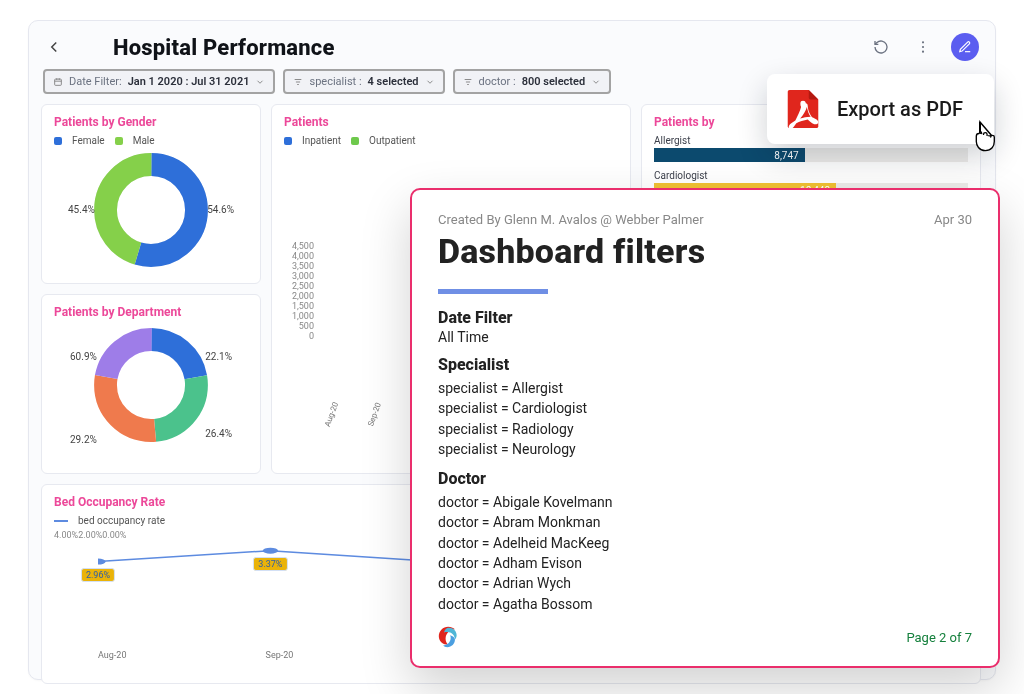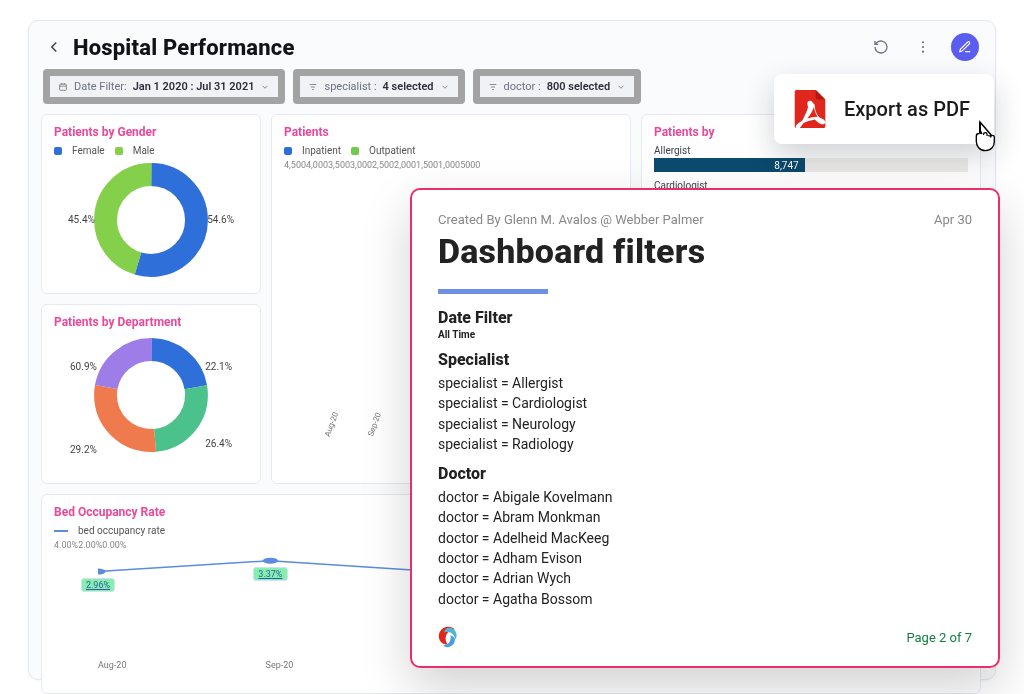--- a/index.html
+++ b/index.html
@@ -1,69 +1,69 @@
 <!DOCTYPE html>
 <html><head>
 <meta charset="utf-8">
 <style>
   * { box-sizing: border-box; margin: 0; padding: 0; }
   body { font-family: -apple-system, "Segoe UI", Roboto, Helvetica, Arial, sans-serif; background: #fff; width: 1024px; height: 694px; overflow: hidden; position: relative; color: #222; }
   .shell { position: absolute; left: 28px; top: 20px; width: 968px; height: 660px; border: 1px solid #e5e7ef; border-radius: 10px; background: #fafbfd; box-shadow: 0 1px 2px rgba(0,0,0,.03); padding: 12px 12px; }
   .topbar { display: flex; align-items: center; gap: 10px; padding: 0 4px 8px; }
   .back-arrow { width: 18px; height: 18px; display:flex; align-items:center; justify-content:center; color:#444; cursor:pointer;}
-  .title { font-size: 22px; font-weight: 800; letter-spacing:.2px; color:#101318;}
+  .title { font-size: 22px; font-weight: 800; letter-spacing:.2px; color:#101318;margin-left:40px;}
   .top-actions { margin-left: auto; display:flex; align-items:center; gap:14px; }
   .icon-btn { width: 28px; height:28px; display:flex; align-items:center; justify-content:center; color:#6b7280; cursor:pointer; border-radius:50%; }
   .icon-btn.primary { background:#5b5df0; color:#fff; }
   .filters { display:flex; gap:8px; padding: 0 2px 10px; flex-wrap:wrap;}
-  .chip { display:flex; align-items:center; gap:6px; font-size:11px; background:#f1f2f6; border:7px solid #a3a3a3; padding:4px 8px; border-radius:4px; color:#4a4f5a; cursor:pointer;}
+  .chip { display:flex; align-items:center; gap:6px; font-size:11px; background:#f1f2f6; border:2px solid #a3a3a3; padding:4px 8px; border-radius:4px; color:#4a4f5a; cursor:pointer;}
   .chip .lbl { color:#6b7280; }
   .chip .val { font-weight:600; color:#2b2f3a;}
   .chip svg { width:10px; height:10px; }
   .grid { display:grid; grid-template-columns: 220px 360px 340px; grid-template-rows: 180px 180px 200px; gap:10px; }
   .card { background:#fff; border:1px solid #e7e9f0; border-radius:6px; padding:10px 12px; overflow:hidden;}
   .card-title { font-size:12px; font-weight:700; color:#ec4899; margin-bottom:6px;}
   .legend { display:flex; gap:10px; align-items:center; font-size:10px; color:#555; margin-bottom:4px;}
   .dot { width:8px; height:8px; border-radius:2px; display:inline-block;}
   .dot.blue{background:#2e6fd9;} .dot.green{background:#85d04a;} .dot.square-blue{background:#2e6fd9;} .dot.square-green{background:#6ec94c;}
   .donut-wrap { position:relative; width:150px; height:130px; margin:0 auto;}
   .donut-label { position:absolute; font-size:10px; color:#444;}
   .gender-donut svg, .dept-donut svg { display:block; margin:0 auto;}
   .bar-area { position:relative; height:130px; }
-  .bar-y { position:absolute; left:0; top:0; bottom:18px; width:34px; font-size:9px; color:#888; display:flex; flex-direction:row; justify-content:space-between; text-align:right; padding-right:4px;}
+  .bar-y { position:absolute; left:0; top:0; bottom:18px; width:34px; font-size:9px; color:#888; display:flex; flex-direction:column; justify-content:center; text-align:right; padding-right:4px;}
   .bar-plot { position:absolute; left:36px; right:4px; top:0; bottom:18px; display:flex; align-items:flex-end; gap:6px;}
   .bar-col { flex:1; display:flex; flex-direction:column; justify-content:flex-end; align-items:stretch;}
   .bar-seg { width:100%; }
   .bar-xlabels { position:absolute; left:36px; right:4px; bottom:-2px; display:flex; gap:6px; font-size:8px; color:#777;}
   .bar-xlabels span{ flex:1; text-align:center; transform: rotate(-70deg); transform-origin: top left; white-space:nowrap; margin-top:6px; padding-left:6px;}
   .spec-row { margin-bottom:8px;}
   .spec-name { font-size:10px; color:#3b3f4a; margin-bottom:2px;}
   .spec-bar-bg { height:14px; background:#edecea; width:100%; position:relative;}
   .spec-bar { height:100%; display:flex; align-items:center; justify-content:flex-end; padding-right:6px; color:#fff; font-size:10px;}
   .line-area { position:relative; height:130px;}
   .line-y { position:absolute; left:0; top:0; bottom:20px; width:40px; font-size:9px; color:#888; display:flex; flex-direction:row; justify-content:space-between; text-align:right; padding-right:4px;}
   .line-plot { position:absolute; left:44px; right:8px; top:4px; bottom:20px;}
   .line-x { position:absolute; left:44px; right:8px; bottom:0; display:flex; font-size:9px; color:#777; justify-content:space-between;}
-  .pt-label { position:absolute; background:#86efac; border:1px solid #d3e0f5; border-radius:3px; padding:1px 4px; font-size:9px; color:#2f5ea8;text-decoration:underline;}
+  .pt-label { position:absolute; background:#eab308; border:1px solid #d3e0f5; border-radius:3px; padding:1px 4px; font-size:9px; color:#2f5ea8;}
   .bed-card { grid-column: 1 / span 3; }
 
   
-  .export-pop { position:absolute; right:30px; top:74px; background:#fff; border-radius:8px; box-shadow: 0 12px 30px rgba(16,24,40,.2); padding:14px 24px 14px 16px; display:flex; align-items:center; gap:14px; z-index:30;}
+  .export-pop { position:absolute; right:30px; top:74px; background:#fff; border-radius:8px; box-shadow: 0 12px 30px rgba(16,24,40,.2); padding:14px 31px 14px 16px; display:flex; align-items:center; gap:14px; z-index:30;}
   .pdf-icon { width:40px; height:42px; position:relative;}
   .export-pop .etxt { font-size:20px; font-weight:500; color:#1a1a1a;}
   .cursor-ptr { position:absolute; right:22px; top:118px; z-index:31;}
 
   
   .overlay { position:absolute; left:410px; top:188px; width:590px; height:480px; background:#fff; border:2px solid #ea2e6c; border-radius:10px; box-shadow: 0 20px 50px rgba(0,0,0,.18); z-index:40; padding:22px 26px 16px;}
   .o-created { font-size:13px; color:#888; }
   .o-date { float:right; font-size:13px; color:#888;}
   .o-title { font-size:34px; font-weight:800; letter-spacing:.2px; margin-top:4px; }
   .o-rule { width:110px; height:5px; background:#6f8fe5; margin:18px 0 14px;}
   .o-h { font-size:16px; font-weight:800; margin-top:10px;}
-  .o-val { font-size:10px; margin-top:2px;font-weight:bold;}
+  .o-val { font-size:14px; margin-top:2px;}
   .o-list { font-size:14px; line-height:1.45; margin-top:4px;}
   .o-foot { position:absolute; left:20px; right:26px; bottom:14px; display:flex; align-items:center; justify-content:space-between;}
   .o-logo { width:34px; height:30px; position:relative;}
   .o-page { font-size:13px; color:#15803d;}
 </style>
 </head>
 <body>
 
 <div class="shell">
   <div class="topbar">
@@ -307,22 +307,22 @@
   <div class="o-title">Dashboard filters</div>
   <div class="o-rule"></div>
 
   <div class="o-h">Date Filter</div>
   <div class="o-val">All Time</div>
 
   <div class="o-h">Specialist</div>
   <div class="o-list" id="ov-spec">
       <div>specialist  = Allergist</div>
       <div>specialist  = Cardiologist</div>
+      <div>specialist  = Radiology</div>
       <div>specialist  = Neurology</div>
-      <div>specialist  = Radiology</div>
     </div>
 
   <div class="o-h">Doctor</div>
   <div class="o-list" id="ov-doc">
       <div>doctor  = Abigale Kovelmann</div>
       <div>doctor  = Abram Monkman</div>
       <div>doctor  = Adelheid MacKeeg</div>
       <div>doctor  = Adham Evison</div>
       <div>doctor  = Adrian Wych</div>
       <div>doctor  = Agatha Bossom</div>

